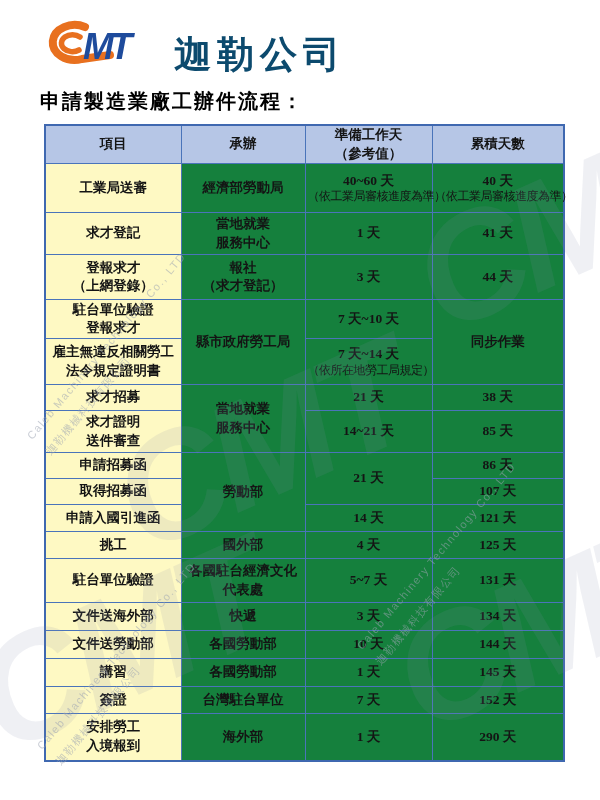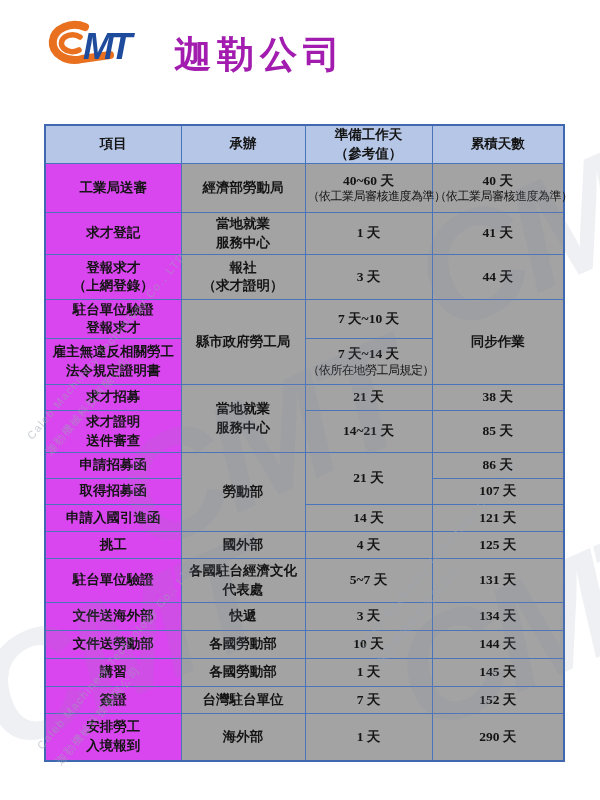--- a/index.html
+++ b/index.html
@@ -3,32 +3,32 @@
 <meta charset="utf-8">
 <style>
   html,body{margin:0;padding:0;}
   body{width:600px;height:800px;background:#ffffff;overflow:hidden;position:relative;
        font-family:"Liberation Serif","DejaVu Serif",serif;color:#141414;}
   .page{position:absolute;inset:0;background:#ffffff;}
 
   
   .logo{position:absolute;left:36px;top:18px;width:112px;height:50px;}
   .page-title{position:absolute;left:130px;top:30px;width:260px;text-align:center;
-      font-size:37px;font-weight:700;letter-spacing:6px;color:#a21caf;white-space:nowrap;}
+      font-size:37px;font-weight:700;letter-spacing:6px;color:#0c4a6e;white-space:nowrap;}
   .subtitle{position:absolute;left:40px;top:88px;font-size:20px;font-weight:700;
       letter-spacing:2px;color:#000;white-space:nowrap;}
 
   
   table.proc{position:absolute;left:44px;top:124px;width:519px;border-collapse:collapse;
       table-layout:fixed;border:2.5px solid #3f68b0;z-index:1;}
   table.proc td{border:1.5px solid #4a74ba;text-align:center;vertical-align:middle;
       font-size:13.5px;font-weight:600;padding:0 2px;line-height:1.38;}
   td.hd{background:#b6c6e6;font-size:14px;border-bottom:2.5px solid #3f68b0;}
-  td.c1{background:#d946ef;font-size:13px;}
-  td.data{background:#a3a3a3;}
+  td.c1{background:#fef9c3;font-size:13px;}
+  td.data{background:#15803d;}
   .note{font-size:12px;font-weight:400;letter-spacing:-0.5px;line-height:1.2;white-space:nowrap;}
   .main-val{line-height:1.25;}
 
   
   .wm-layer{position:absolute;inset:0;pointer-events:none;z-index:3;overflow:hidden;}
   .wm-logo{position:absolute;font-family:"Liberation Sans","DejaVu Sans",sans-serif;
       font-style:italic;font-weight:bold;font-size:150px;letter-spacing:-8px;
       color:rgba(128,142,168,0.13);transform:rotate(-24deg);white-space:nowrap;}
   .wm-text{position:absolute;transform:rotate(-50deg);transform-origin:left top;
       font-family:"Liberation Sans","DejaVu Sans",sans-serif;font-size:11px;
@@ -38,20 +38,21 @@
 <body>
 
 <div class="page">
 
   <svg class="logo" viewBox="0 0 112 50">
     <path d="M49 9 A22 17.5 0 1 0 46 41 L74 37" fill="none" stroke="#e8701f" stroke-width="8" stroke-linecap="round" stroke-linejoin="round"></path>
     <path d="M44 19 A11 8.5 0 1 0 43 32" fill="none" stroke="#e8701f" stroke-width="5.5" stroke-linecap="round"></path>
     <text x="47" y="41" font-family="Liberation Sans, sans-serif" font-size="37" font-weight="bold" font-style="italic" letter-spacing="-4" fill="#1e4b9c">MT</text>
   </svg>
   <div class="page-title">迦勒公司</div>
+  <div class="subtitle">申請製造業廠工辦件流程：</div>
 
   <table class="proc">
     <colgroup>
         <col style="width:136px">
         <col style="width:124px">
         <col style="width:127px">
         <col style="width:132px">
       </colgroup>
 
     <tbody>
@@ -88,21 +89,21 @@
       <td class="data">41 天</td>
     </tr>
 
     <tr style="height:45px">
       <td class="c1">
         <div>登報求才</div>
         <div>（上網登錄）</div>
       </td>
       <td class="data">
         <div>報社</div>
-        <div>（求才證明）</div>
+        <div>（求才登記）</div>
       </td>
       <td class="data">3 天</td>
       <td class="data">44 天</td>
     </tr>
 
     <tr style="height:39px">
       <td class="c1">
         <div>駐台單位驗證</div>
         <div>登報求才</div>
       </td>

